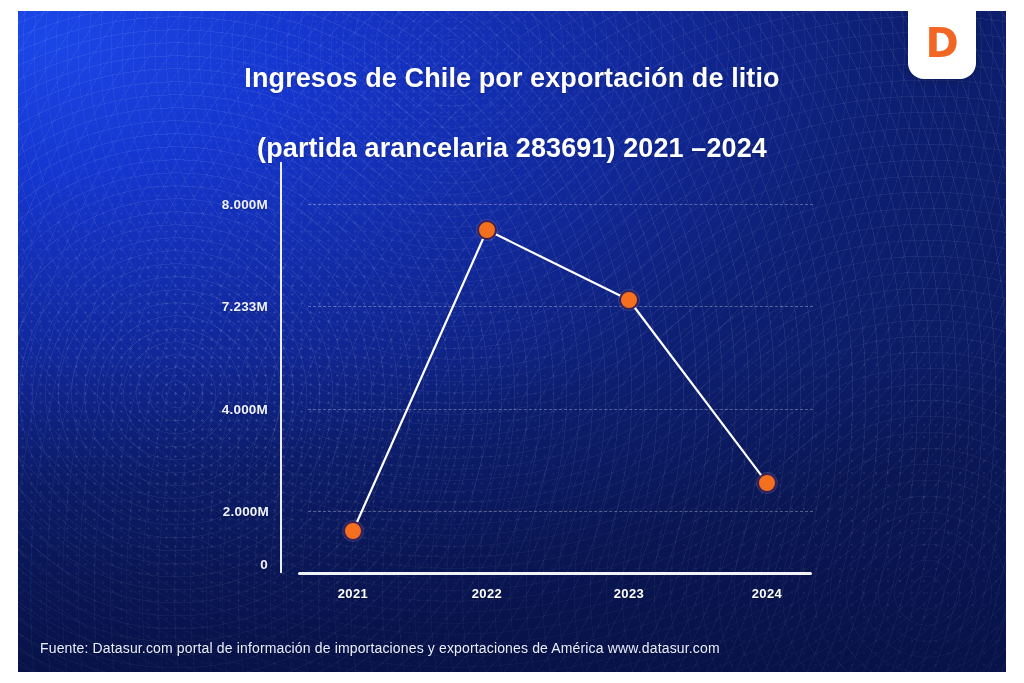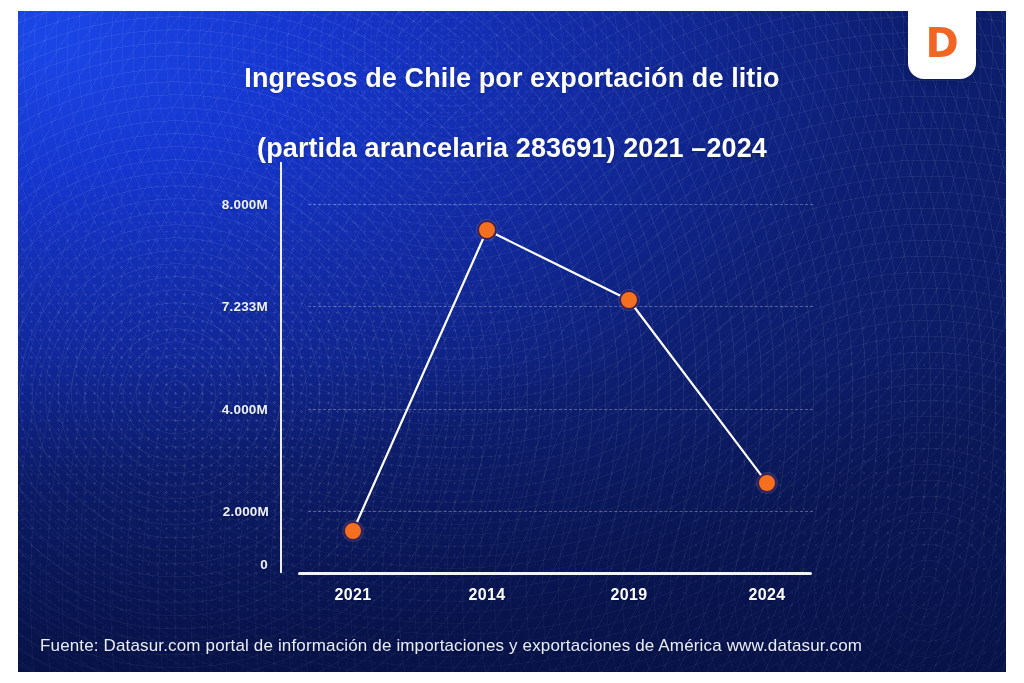--- a/index.html
+++ b/index.html
@@ -81,21 +81,21 @@
   .title .l2{display:block;margin-top:36px;}
 
   
   .chart{position:absolute;left:0;top:0;width:988px;height:661px;}
   .ylabel{
     position:absolute;color:#eef2ff;font-size:13.5px;font-weight:bold;
     text-align:right;width:90px;letter-spacing:.2px;
     text-shadow:0 1px 2px rgba(0,0,0,.25);
   }
   .xlabel{
-    position:absolute;color:#ffffff;font-size:16px;font-weight:bold;
+    position:absolute;color:#ffffff;font-size:13px;font-weight:bold;
     text-align:center;width:90px;letter-spacing:.4px;
     text-shadow:0 1px 2px rgba(0,0,0,.25);
   }
   .yaxis-line{
     position:absolute;left:262px;top:151px;width:2px;height:411px;
     background:rgba(255,255,255,.92);
   }
   .xaxis-line{
     position:absolute;left:280px;top:561px;width:514px;height:2.5px;
     background:rgba(255,255,255,.95);border-radius:2px;
@@ -109,21 +109,21 @@
     background:#F4701F;
     border:2.5px solid #3a1f57;
     box-shadow:0 0 0 1px rgba(255,255,255,.12);
     transform:translate(-50%,-50%);
   }
   svg.series{position:absolute;left:0;top:0;width:988px;height:661px;overflow:visible;}
 
   
   .footer{
     position:absolute;left:22px;bottom:16px;
-    color:#e9eeff;font-size:17px;letter-spacing:.15px;
+    color:#e9eeff;font-size:14px;letter-spacing:.15px;
     text-shadow:0 1px 2px rgba(0,0,0,.3);
   }
 </style>
 </head>
 <body>
 
 <div id="stage">
   <div class="card">
 
     <div class="tex rings"></div>
@@ -160,20 +160,20 @@
       <svg class="series" viewBox="0 0 988 661" preserveAspectRatio="none">
         <polyline points="335,520 469,219 611,289 749,472" fill="none" stroke="#ffffff" stroke-width="2.2" stroke-linejoin="round" stroke-linecap="round"></polyline>
       </svg>
 
       <div class="marker" style="left:335px;top:520px;"></div>
       <div class="marker" style="left:469px;top:219px;"></div>
       <div class="marker" style="left:611px;top:289px;"></div>
       <div class="marker" style="left:749px;top:472px;"></div>
 
       <div class="xlabel" style="left:290px;top:575px;">2021</div>
-      <div class="xlabel" style="left:424px;top:575px;">2014</div>
-      <div class="xlabel" style="left:566px;top:575px;">2019</div>
+      <div class="xlabel" style="left:424px;top:575px;">2022</div>
+      <div class="xlabel" style="left:566px;top:575px;">2023</div>
       <div class="xlabel" style="left:704px;top:575px;">2024</div>
     </div>
 
     <div class="footer">Fuente: Datasur.com portal de información de importaciones y exportaciones de América www.datasur.com</div>
   </div>
 </div>
 
 </body></html>

